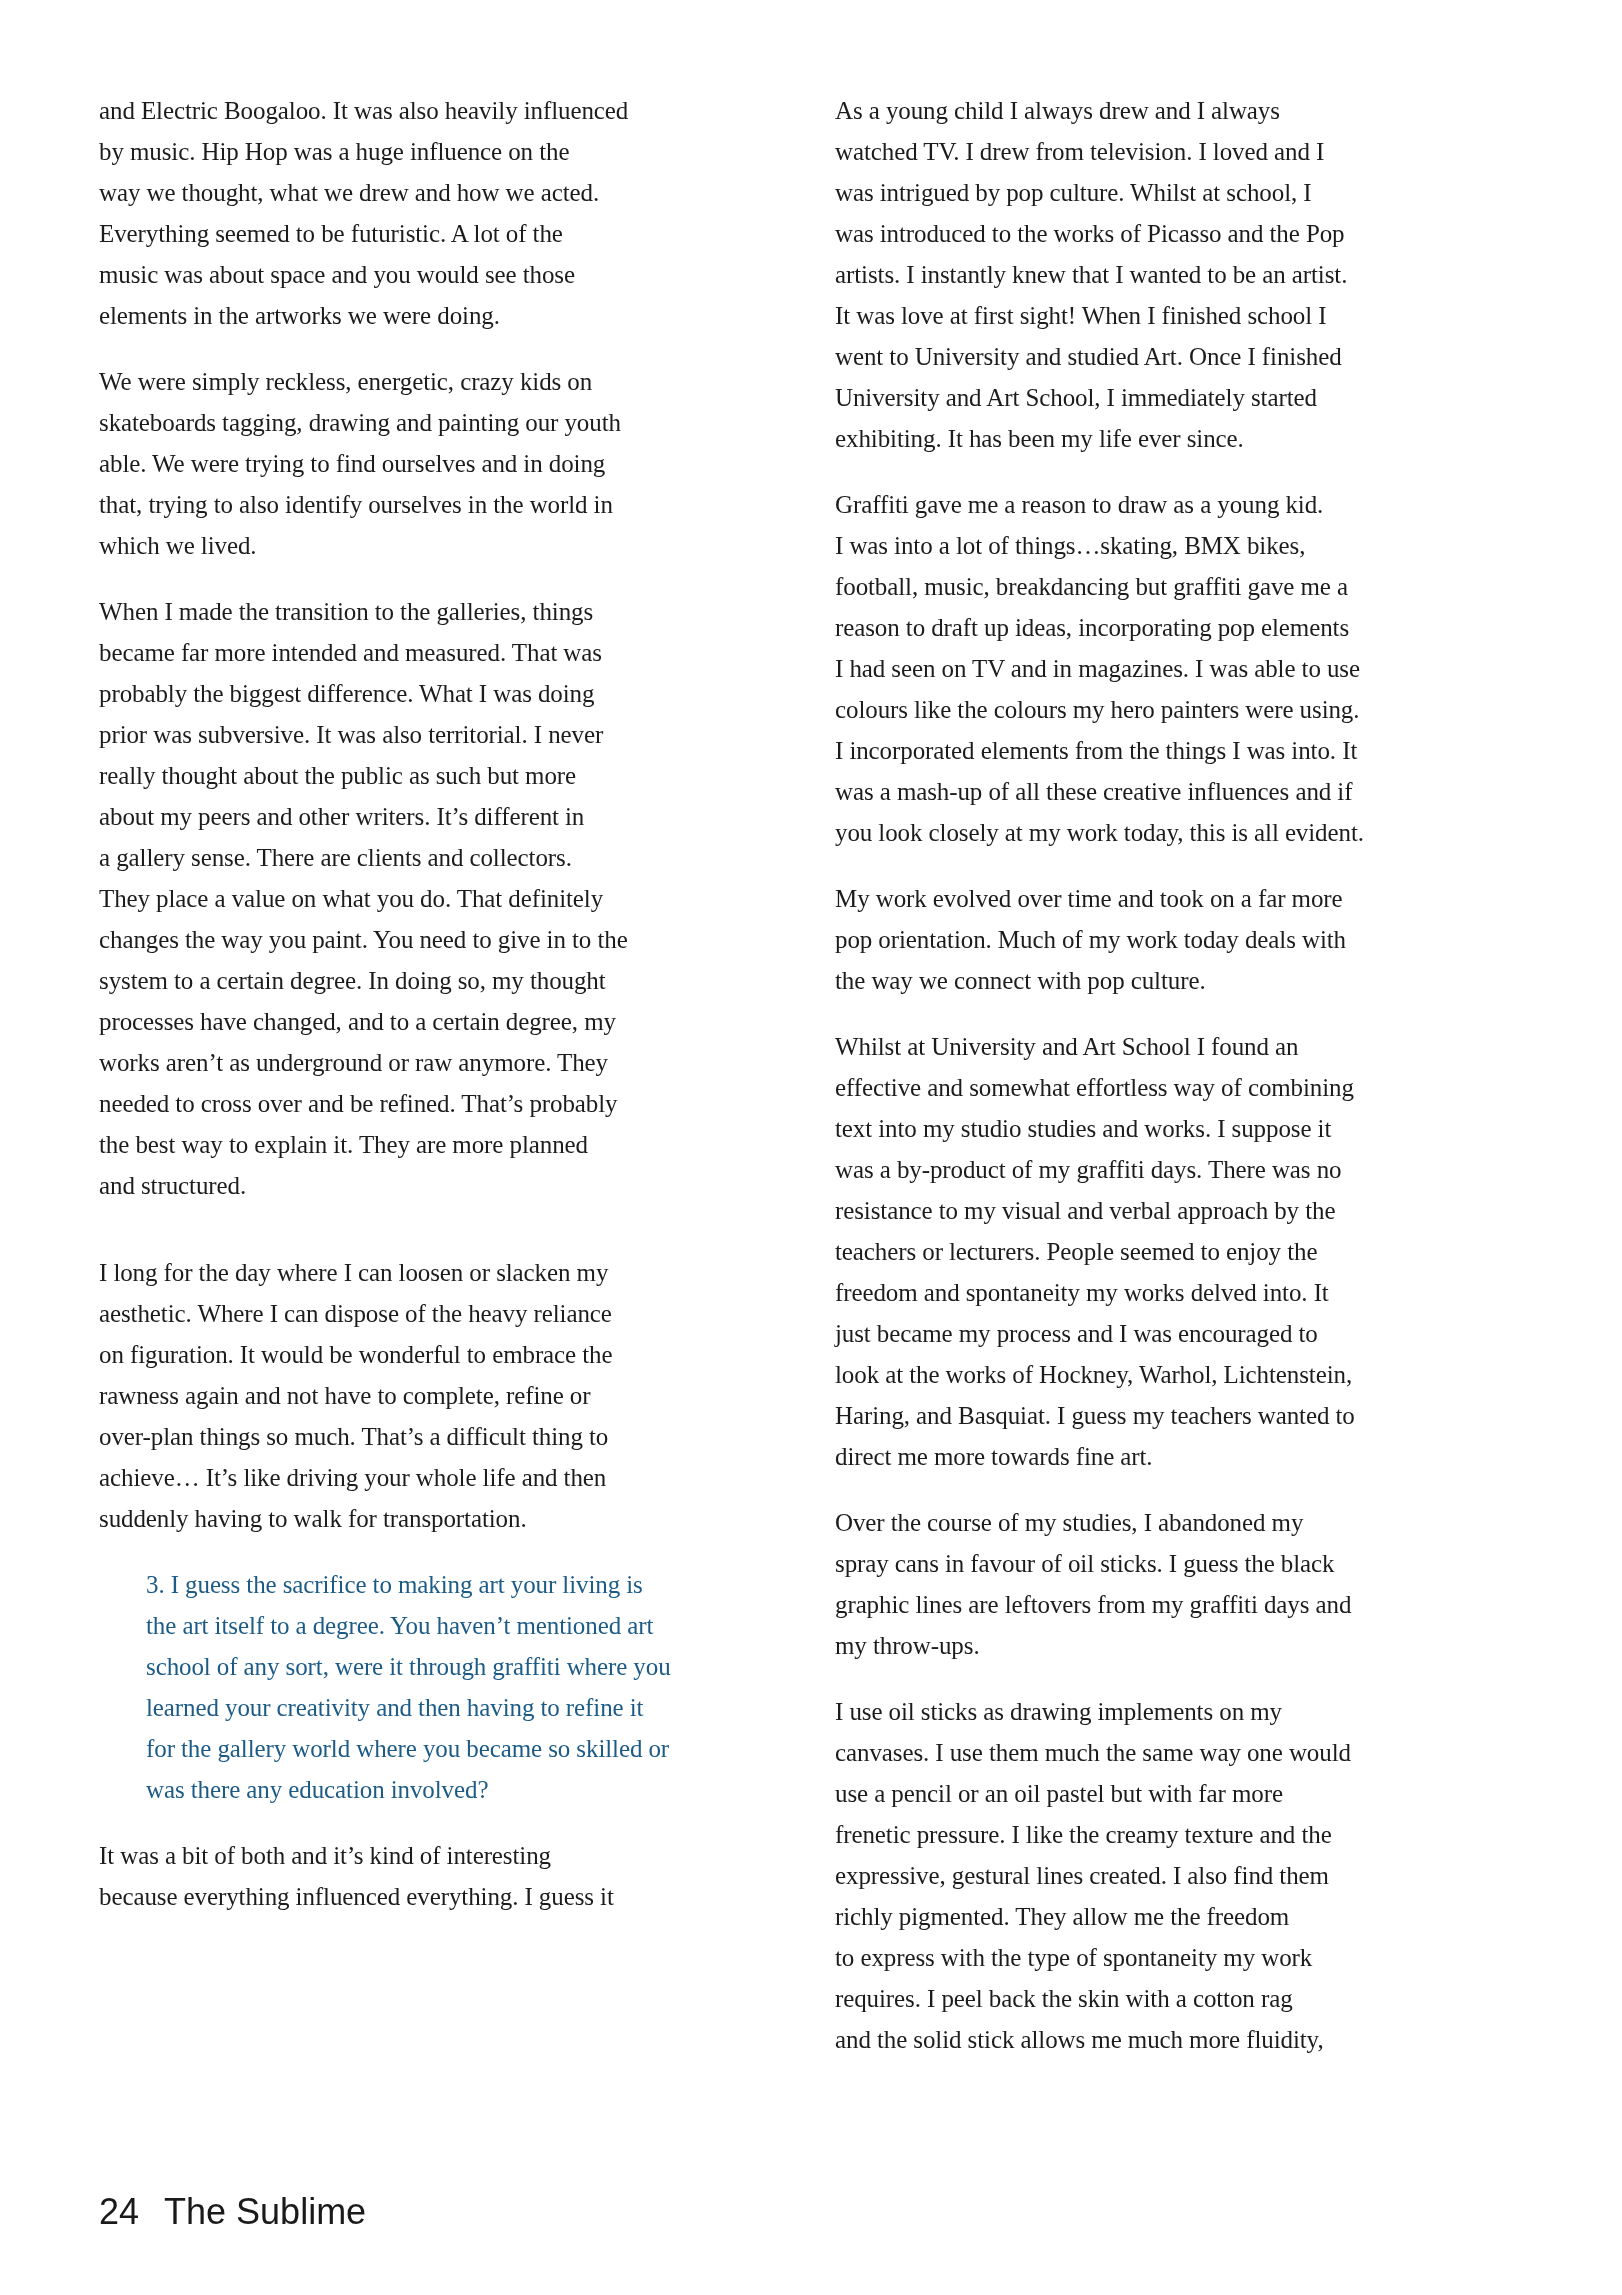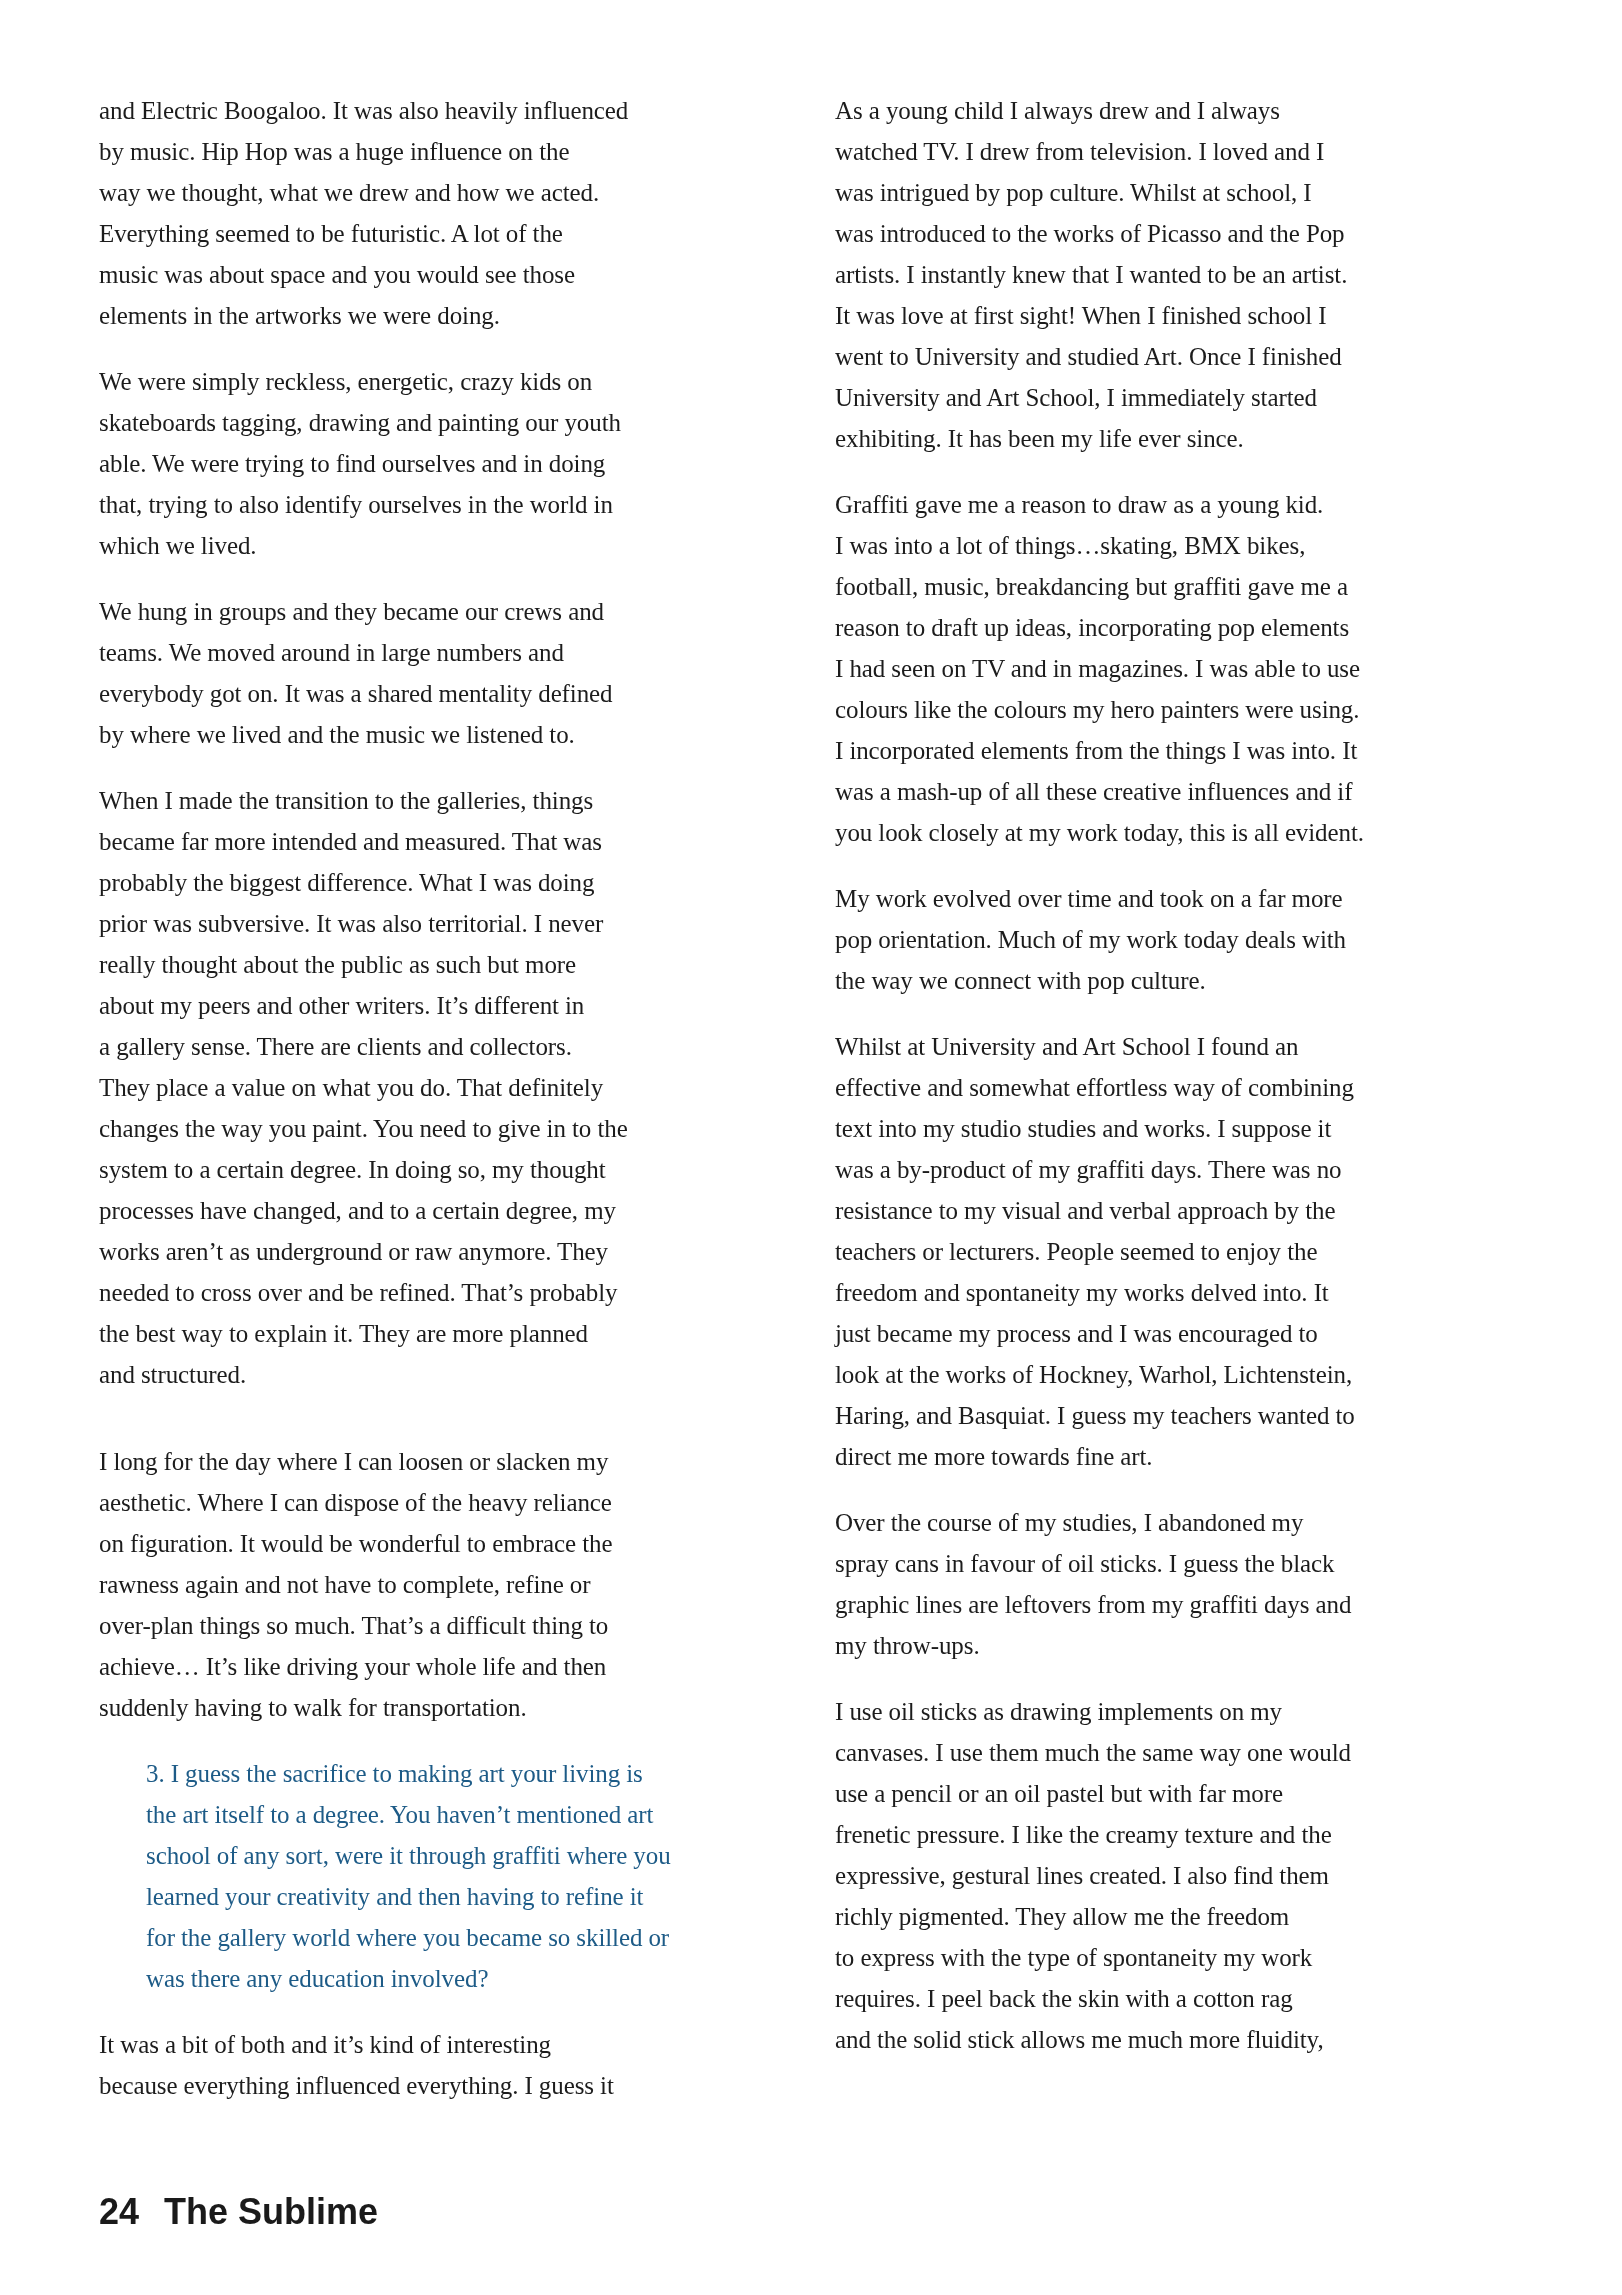--- a/index.html
+++ b/index.html
@@ -26,21 +26,21 @@
     line-height:41px;
     color:var(--body-text);
     white-space:pre-line;
     letter-spacing:-0.1px;
   }
   .col p.question{color:var(--accent);margin-left:47px;}
   .col p.extra-gap{margin-top:46px;}
   .page-footer{
     position:absolute;left:99px;top:2189px;
     font-family:"Liberation Sans","DejaVu Sans",sans-serif;
-    font-weight:bold;font-size:36px;line-height:46px;
+    font-weight:normal;font-size:36px;line-height:46px;
     color:var(--footer-text);
     display:flex;align-items:baseline;
   }
   .page-footer .page-num{margin-right:25px;}
 </style>
 </head>
 <body>
 
 <div class="page">
 
@@ -49,24 +49,20 @@
 by music. Hip Hop was a huge influence on the
 way we thought, what we drew and how we acted.
 Everything seemed to be futuristic. A lot of the
 music was about space and you would see those
 elements in the artworks we were doing.</p>
     <p>We were simply reckless, energetic, crazy kids on
 skateboards tagging, drawing and painting our youth
 able. We were trying to find ourselves and in doing
 that, trying to also identify ourselves in the world in
 which we lived.</p>
-    <p>We hung in groups and they became our crews and
-teams. We moved around in large numbers and
-everybody got on. It was a shared mentality defined
-by where we lived and the music we listened to.</p>
     <p>When I made the transition to the galleries, things
 became far more intended and measured. That was
 probably the biggest difference.  What I was doing
 prior was subversive. It was also territorial. I never
 really thought about the public as such but more
 about my peers and other writers. It’s different in
 a gallery sense. There are clients and collectors.
 They place a value on what you do. That definitely
 changes the way you paint. You need to give in to the
 system to a certain degree. In doing so, my thought

